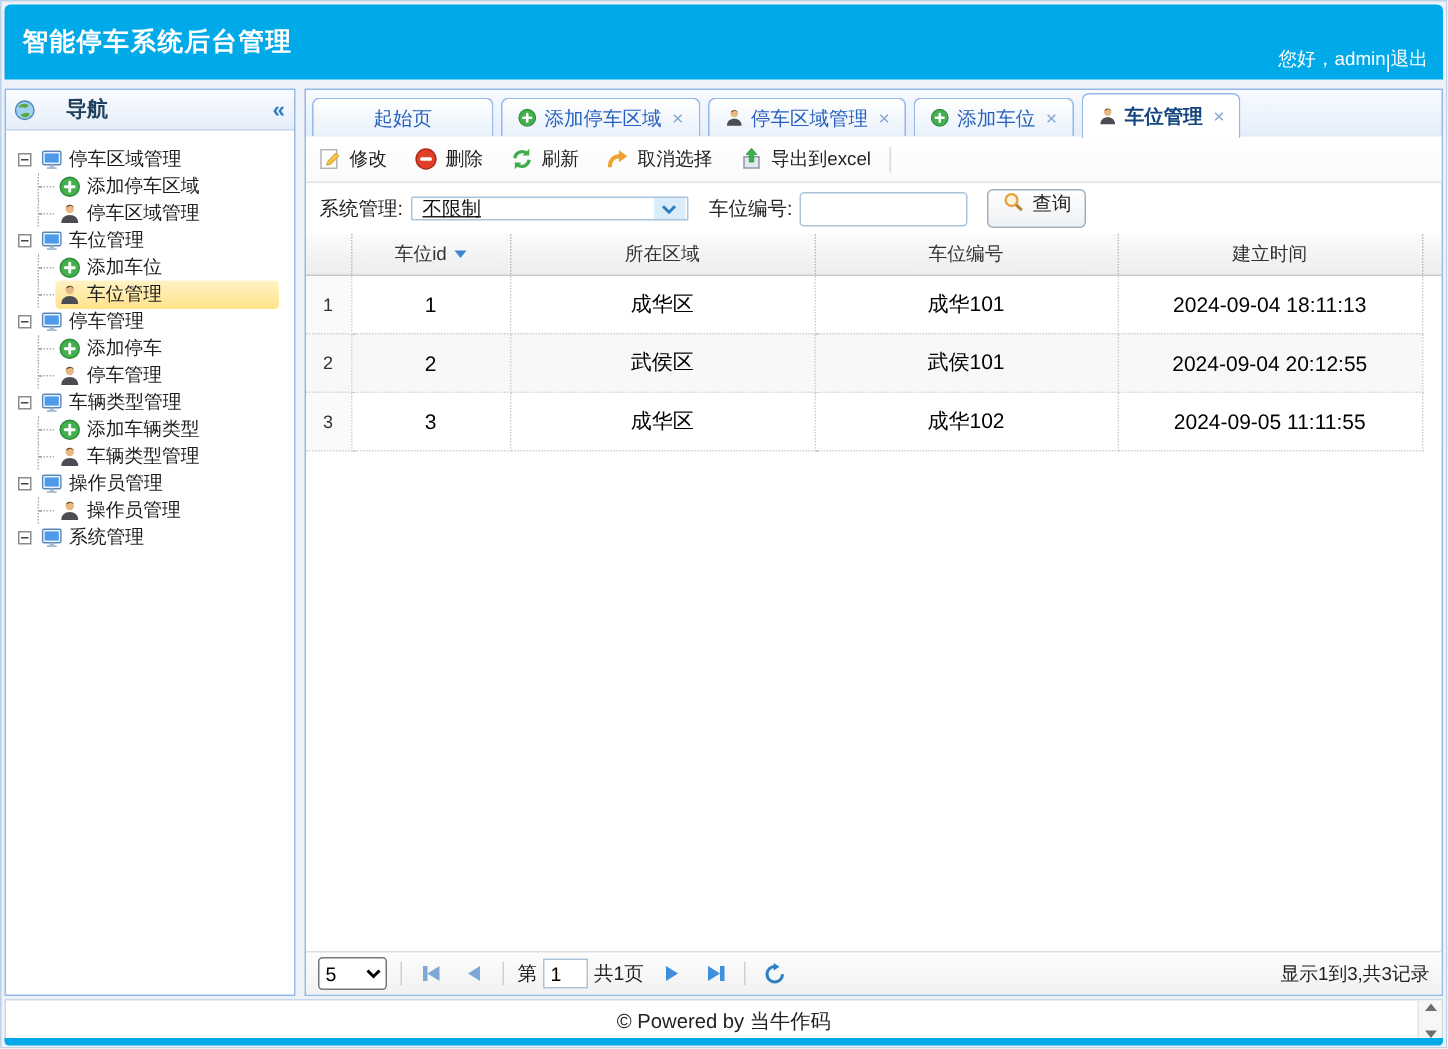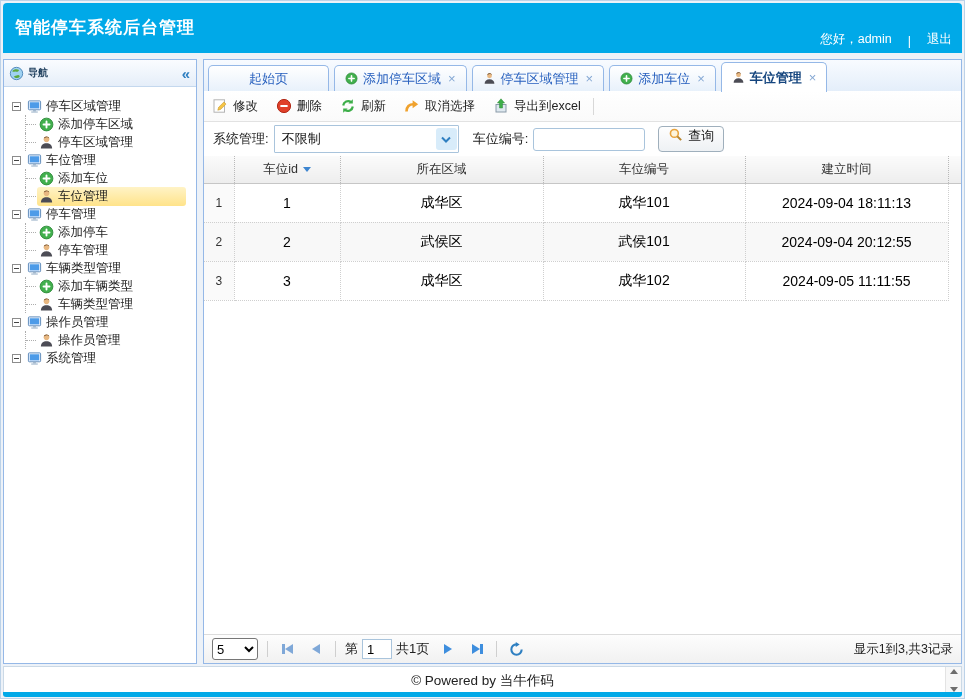--- a/index.html
+++ b/index.html
@@ -3,27 +3,27 @@
 <meta charset="utf-8">
 <style>
   * { margin:0; padding:0; box-sizing:border-box; }
   html,body { width:965px; height:699px; }
   body { font-family:"Liberation Sans","DejaVu Sans",sans-serif; background:#fff; }
   .page { position:relative; width:965px; height:699px; background:#EDF2F8; border:1px solid #BCD2E8; overflow:hidden; }
 
   
   .top { position:absolute; left:2px; top:2px; right:2px; height:50px; background:#00A9E8; border-radius:4px 4px 0 0; }
   .top .title { color:#fff; font-size:17px; font-weight:bold; padding:13px 16px 0 12px; letter-spacing:1px; }
-  .top .userbox { position:absolute; right:10px; bottom:5px; color:#fff; font-size:12.5px; display:flex; gap:16px; align-items:flex-end; }
+  .top .userbox { position:absolute; right:10px; bottom:5px; color:#fff; font-size:12.5px; display:flex; gap:0; align-items:flex-end; }
   .top .userbox .logout { cursor:pointer; }
 
   
   .sidebar { position:absolute; left:2px; top:58px; width:194px; height:605px; background:#fff; border:1px solid #95B8E7; }
   .sb-head { height:27px; background:linear-gradient(#FAFCFF,#E5EEF9); border-bottom:1px solid #C4D8EE; display:flex; align-items:center; padding:0 6px 0 5px; }
-  .sb-head .sb-title { font-size:10px; font-weight:bold; color:#21415F; margin-left:4px; flex:1; }
+  .sb-head .sb-title { font-size:14px; font-weight:bold; color:#21415F; margin-left:20px; flex:1; }
   .sb-head .collapse { color:#2E7FC1; font-size:15px; font-weight:bold; cursor:pointer; }
   .tree { padding:10px 4px 0 7px; }
   .tree-row { display:flex; align-items:center; height:18px; font-size:12.5px; color:#1c1c1c; cursor:pointer; white-space:nowrap; }
   .tree-row .expander { width:9px; height:9px; border:1px solid #8C8C8C; background:#fff; position:relative; margin:0 4px 0 1px; flex:none; }
   .tree-row .expander::after { content:""; position:absolute; left:1px; right:1px; top:3px; height:1px; background:#444; }
   .lvl1 { padding-left:14px; }
   .lvl1 .connector { width:12px; height:18px; border-left:1px dotted #ADADAD; position:relative; flex:none; }
   .lvl1 .connector::after { content:""; position:absolute; left:0; top:9px; width:10px; border-top:1px dotted #ADADAD; }
   .node-body { display:flex; align-items:center; gap:4px; padding:1px 5px 1px 2px; border-radius:3px; }
   .node-body.selected { background:linear-gradient(#FFF3C6,#FFE38A); flex:1; margin-right:6px; }
@@ -38,21 +38,21 @@
   .tab .close { color:#84A7D3; font-size:13px; font-weight:normal; margin-left:2px; cursor:pointer; }
 
   
   .main { position:absolute; left:202px; top:90px; width:759px; height:573px; background:#fff; border:1px solid #95B8E7; border-top:none; display:flex; flex-direction:column; }
   .toolbar { height:31px; border-bottom:1px solid #E2E2E2; background:linear-gradient(#FFFFFF,#FAFAFA); display:flex; align-items:center; padding-left:8px; gap:18px; flex:none; }
   .tbtn { display:flex; align-items:center; gap:5px; font-size:12.5px; color:#222; cursor:pointer; }
   .tb-div { width:1px; height:17px; background:#D8D8D8; margin-left:-6px; }
   .icon16 { width:16px; height:16px; display:inline-block; }
 
   .filterbar { height:34px; display:flex; align-items:center; padding-left:9px; font-size:13px; color:#222; flex:none; }
-  .combo { width:185px; height:28px; border:1px solid #A9C4DC; border-radius:1px; background:#fff; display:flex; align-items:center; margin-left:5px; overflow:hidden; cursor:pointer; }
+  .combo { width:185px; height:16px; border:1px solid #A9C4DC; border-radius:1px; background:#fff; display:flex; align-items:center; margin-left:5px; overflow:hidden; cursor:pointer;text-decoration:underline; }
   .combo .val { flex:1; padding-left:7px; font-size:13px; color:#111; }
   .combo .arrow { width:21px; height:22px; background:#D8ECFA; border-radius:3px; margin-right:1px; display:flex; align-items:center; justify-content:center; }
   .txtinput { width:112px; height:23px; border:1px solid #A9C4DC; border-radius:3px; margin-left:5px; font-size:13px; padding:0 5px; outline:none; }
   .searchbtn { display:flex; align-items:flex-start; gap:5px; height:26px; padding:0 9px; margin-left:13px; border:1px solid #9FAFBC; border-radius:4px; background:linear-gradient(#FEFEFE,#EEF1F4); font-size:13px; color:#222; cursor:pointer; }
 
   .gridwrap { flex:1; overflow:hidden; }
   table.grid { border-collapse:collapse; table-layout:fixed; width:757px; }
   .grid th { height:27px; font-weight:normal; font-size:12.5px; color:#333; background:linear-gradient(#FBFBFB,#EDEDED); border-bottom:1px solid #C6C6C6; border-right:1px dotted #B9B9B9; text-align:center; }
   .grid th:last-child { border-right:none; }
   .grid td { height:39px; font-size:14px; color:#000; text-align:center; border-right:1px dotted #CFCFCF; border-bottom:1px dotted #CFCFCF; background:#fff; }

